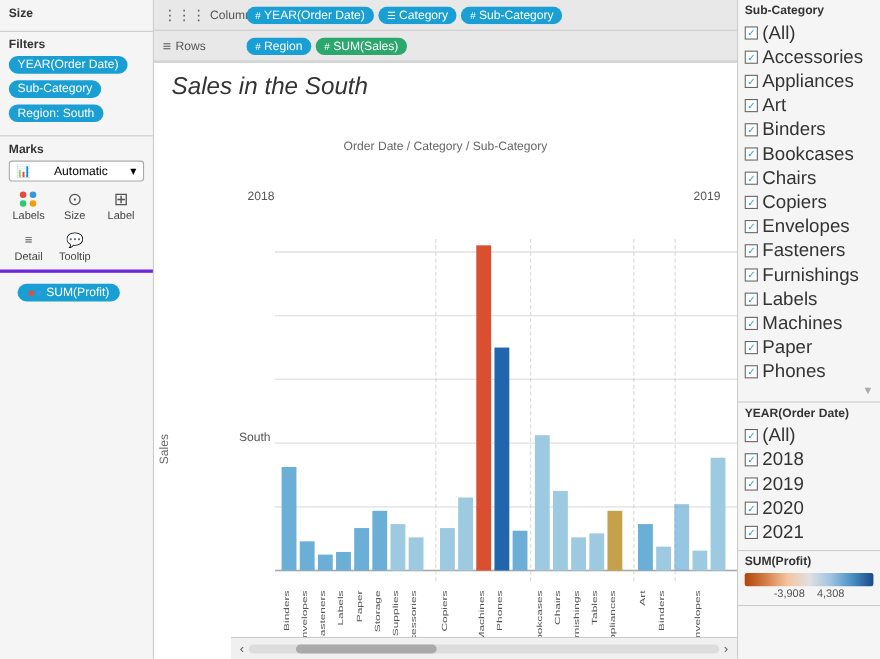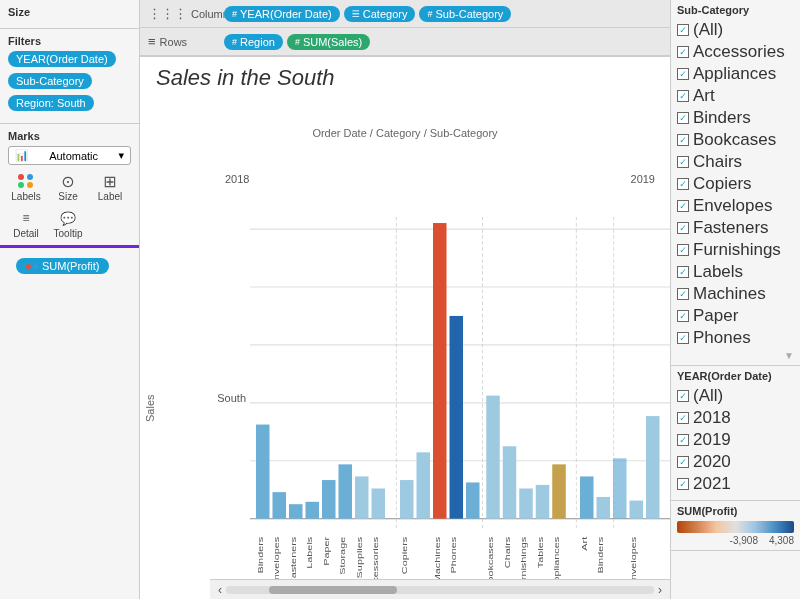--- a/index.html
+++ b/index.html
@@ -51,21 +51,21 @@
     .right-section { border-bottom: 1px solid #ccc; padding: 4px 6px; }
     .right-section-title { font-size: 11px; font-weight: bold; color: #333; margin-bottom: 4px; }
     .checkbox-item { display: flex; align-items: center; gap: 4px; font-size: 17px; color: #333; margin-bottom: 2px; }
     .cb { width: 12px; height: 12px; border: 1px solid #666; background: white; display: inline-flex; align-items: center; justify-content: center; flex-shrink: 0; }
     .cb-checked::after { content: '✓'; font-size: 9px; color: #1a9fd4; }
 
     
     .color-legend { padding: 4px 6px; }
     .color-legend-title { font-size: 11px; font-weight: bold; color: #333; margin-bottom: 4px; }
     .gradient-bar { height: 12px; width: 100%; background: linear-gradient(to right, #b2440a, #d4804a, #f5c4a0, #e0e0e0, #a0c4e0, #4a90c4, #1a4a8a); border-radius: 2px; }
-    .gradient-labels { display: flex; justify-content: flex-end; font-size: 10px; color: #555; margin-top: 2px; gap: 11px; }
+    .gradient-labels { display: flex; justify-content: center; font-size: 10px; color: #555; margin-top: 2px; gap: 11px; }
 
     .pages-section { padding: 6px 8px; border-bottom: 1px solid #ccc; }
   </style>
 </head>
 <body>
 
 <div class="left-panel">
   <div class="panel-section pages-section">
     <div class="panel-section-title">Size</div>
   </div>

